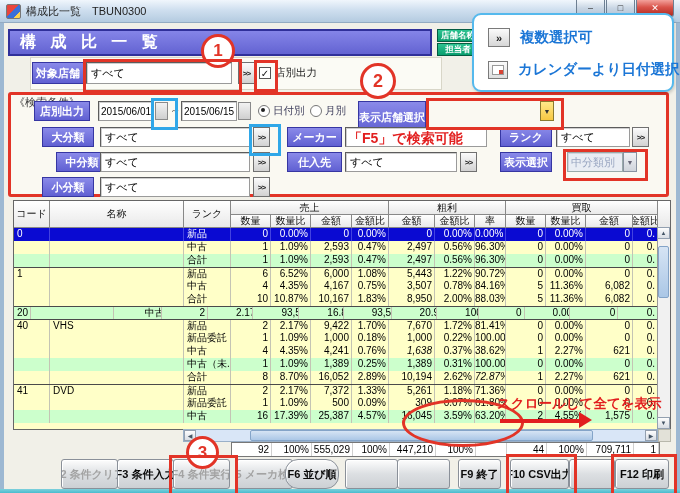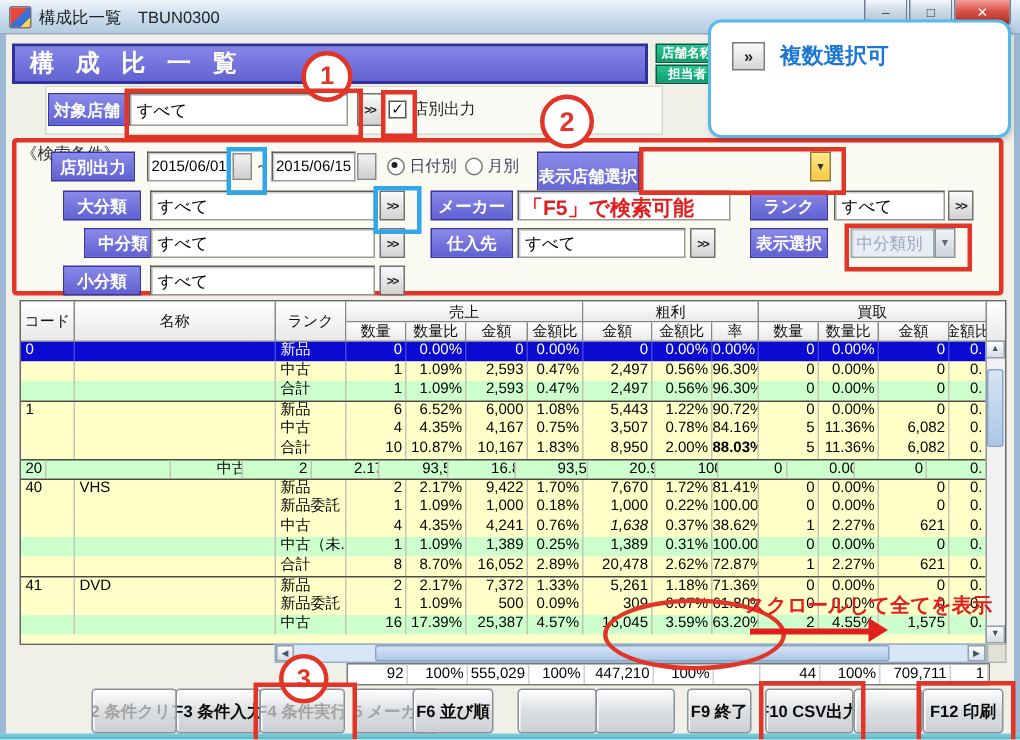--- a/index.html
+++ b/index.html
@@ -90,20 +90,24 @@
 
   <div class="abs hdrbar">構 成 比 一 覧</div>
   <div class="abs glabel" style="left:437px;top:29px;">店舗名称</div>
   <div class="abs glabel" style="left:437px;top:43px;">担当者</div>
 
   <div class="abs legend">
     <div class="legend-item" style="left:14px;top:13px;">
       <div class="bevelbtn" style="width:20px;height:17px;font-size:11px;font-weight:bold;">»</div>
       <span class="legend-txt">複数選択可</span>
     </div>
+    <div class="legend-item" style="left:14px;top:45px;">
+      <div class="calicon"></div>
+      <span class="legend-txt">カレンダーより日付選択</span>
+    </div>
   </div>
 
   <div class="abs panelw"></div>
   <div class="abs flabel" style="left:32px;top:62px;width:52px;height:22px;">対象店舗</div>
   <div class="abs inp" style="left:86px;top:62px;width:146px;height:22px;">すべて</div>
   <div class="abs morebtn" style="left:238px;top:62px;width:17px;height:22px;">&gt;&gt;</div>
   <div class="abs chk" style="left:259px;top:67px;">✓</div>
   <div class="abs small-label" style="left:275px;top:62px;height:22px;">店別出力</div>
 
   <div class="abs section"></div>
@@ -251,21 +255,21 @@
       <div class="trow y" style="top:92px;">
         <span class="tc txt" style="width:36px;"></span>
         <span class="tc txt" style="width:134px;"></span>
         <span class="tc txt" style="width:47px;">合計</span>
         <span class="tc num" style="width:40px;">10</span>
         <span class="tc num" style="width:40px;">10.87%</span>
         <span class="tc num" style="width:41px;">10,167</span>
         <span class="tc num" style="width:37px;">1.83%</span>
         <span class="tc num" style="width:46px;">8,950</span>
         <span class="tc num" style="width:40px;">2.00%</span>
-        <span class="tc num" style="width:31px;font-weight:bold;">88.03%</span>
+        <span class="tc num" style="width:31px;">88.03%</span>
         <span class="tc num" style="width:40px;">5</span>
         <span class="tc num" style="width:40px;">11.36%</span>
         <span class="tc num" style="width:47px;">6,082</span>
         <span class="tc num" style="width:25px;">0.</span>
       </div>
       <div class="trow g gs" style="top:105px;gap:28px;">
         <span class="tc txt" style="width:36px;">20</span>
         <span class="tc txt" style="width:134px;"></span>
         <span class="tc txt" style="width:47px;">中古</span>
         <span class="tc num" style="width:40px;">2</span>
@@ -345,23 +349,23 @@
         <span class="tc num" style="width:25px;">0.</span>
       </div>
       <div class="trow y" style="top:170px;">
         <span class="tc txt" style="width:36px;"></span>
         <span class="tc txt" style="width:134px;"></span>
         <span class="tc txt" style="width:47px;">合計</span>
         <span class="tc num" style="width:40px;">8</span>
         <span class="tc num" style="width:40px;">8.70%</span>
         <span class="tc num" style="width:41px;">16,052</span>
         <span class="tc num" style="width:37px;">2.89%</span>
-        <span class="tc num" style="width:46px;">20,478</span>
+        <span class="tc num" style="width:46px;">10,194</span>
         <span class="tc num" style="width:40px;">2.62%</span>
-        <span class="tc num" style="width:31px;">72.87%</span>
+        <span class="tc num" style="width:31px;font-style:italic;">72.87%</span>
         <span class="tc num" style="width:40px;">1</span>
         <span class="tc num" style="width:40px;">2.27%</span>
         <span class="tc num" style="width:47px;">621</span>
         <span class="tc num" style="width:25px;">0.</span>
       </div>
       <div class="trow y gs" style="top:183px;">
         <span class="tc txt" style="width:36px;">41</span>
         <span class="tc txt" style="width:134px;">DVD</span>
         <span class="tc txt" style="width:47px;">新品</span>
         <span class="tc num" style="width:40px;">2</span>
@@ -434,21 +438,21 @@
       <span class="sc" style="width:40px;">100%</span>
       <span class="sc" style="width:47px;">709,711</span>
       <span class="sc" style="width:25px;">1</span>
     </div>
 
   <div id="fkeys">
       <div class="fkey off" style="left:61px;width:55px;">F2 条件クリア</div>
       <div class="fkey on" style="left:117px;width:55px;">F3 条件入力</div>
       <div class="fkey off" style="left:173px;width:55px;">F4 条件実行</div>
       <div class="fkey off" style="left:236px;width:55px;">F5 メーカ検索</div>
-      <div class="fkey on" style="left:275px;width:52px;">F6 並び順</div>
+      <div class="fkey on" style="left:285px;width:52px;border-radius:13px;">F6 並び順</div>
       <div class="fkey on" style="left:345px;width:51px;"></div>
       <div class="fkey on" style="left:397px;width:51px;"></div>
       <div class="fkey on" style="left:458px;width:41px;">F9 終了</div>
       <div class="fkey on" style="left:510px;width:57px;">F10 CSV出力</div>
       <div class="fkey on" style="left:569px;width:44px;"></div>
       <div class="fkey on" style="left:615px;width:52px;">F12 印刷</div>
     </div>
 
   <div class="anncircle" style="left:201px;top:34px;width:28px;height:28px;font-size:17px;">1</div>
   <div class="anncircle" style="left:360px;top:63px;width:30px;height:30px;font-size:18px;">2</div>

